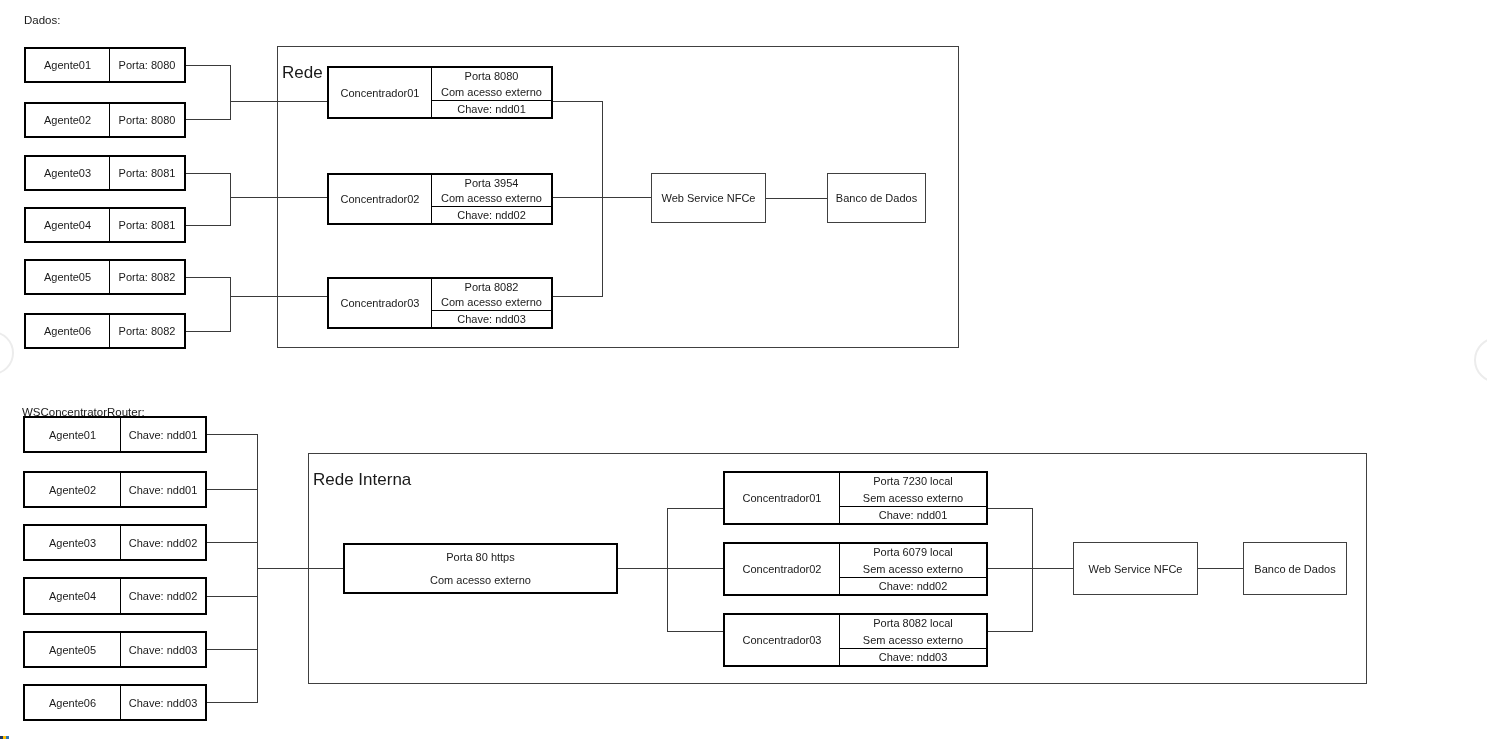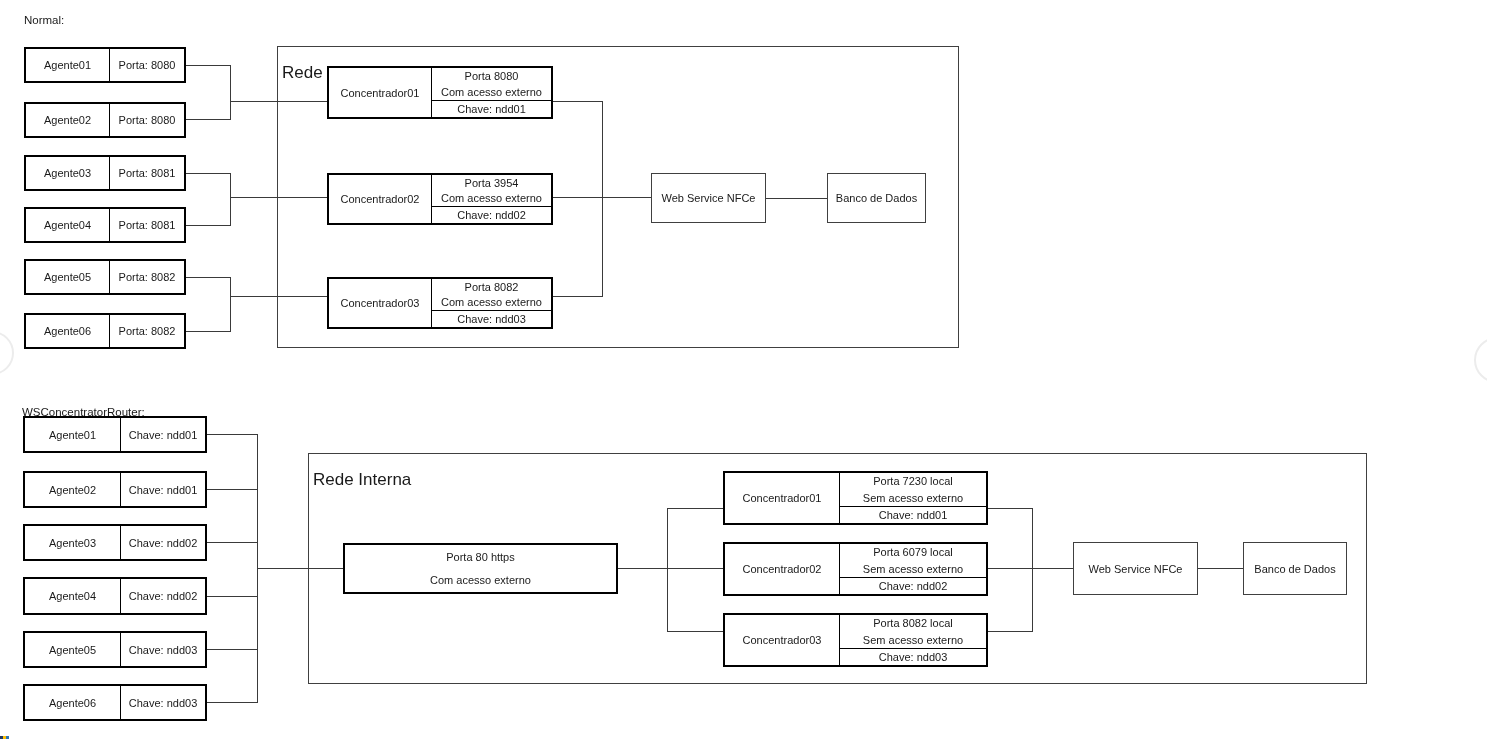--- a/index.html
+++ b/index.html
@@ -22,21 +22,21 @@
   .hline{height:1px;}
   .vline{width:1px;}
   .arc{border:2px solid #ececec;border-radius:50%;background:transparent;}
   .chip{width:3px;height:3px;}
 </style>
 </head>
 <body>
 
 <div class="canvas">
 
-  <div class="abs section-label" style="left:24px;top:14px;">Normal:</div>
+  <div class="abs section-label" style="left:24px;top:14px;">Dados:</div>
 
   <div class="abs node" style="left:24px;top:47px;width:162px;height:36px;">
     <div class="lcell" style="width:83px;">Agente01</div>
     <div class="rcell">Porta: 8080</div>
   </div>
   <div class="abs node" style="left:24px;top:102px;width:162px;height:36px;">
     <div class="lcell" style="width:83px;">Agente02</div>
     <div class="rcell">Porta: 8080</div>
   </div>
   <div class="abs node" style="left:24px;top:155px;width:162px;height:36px;">

